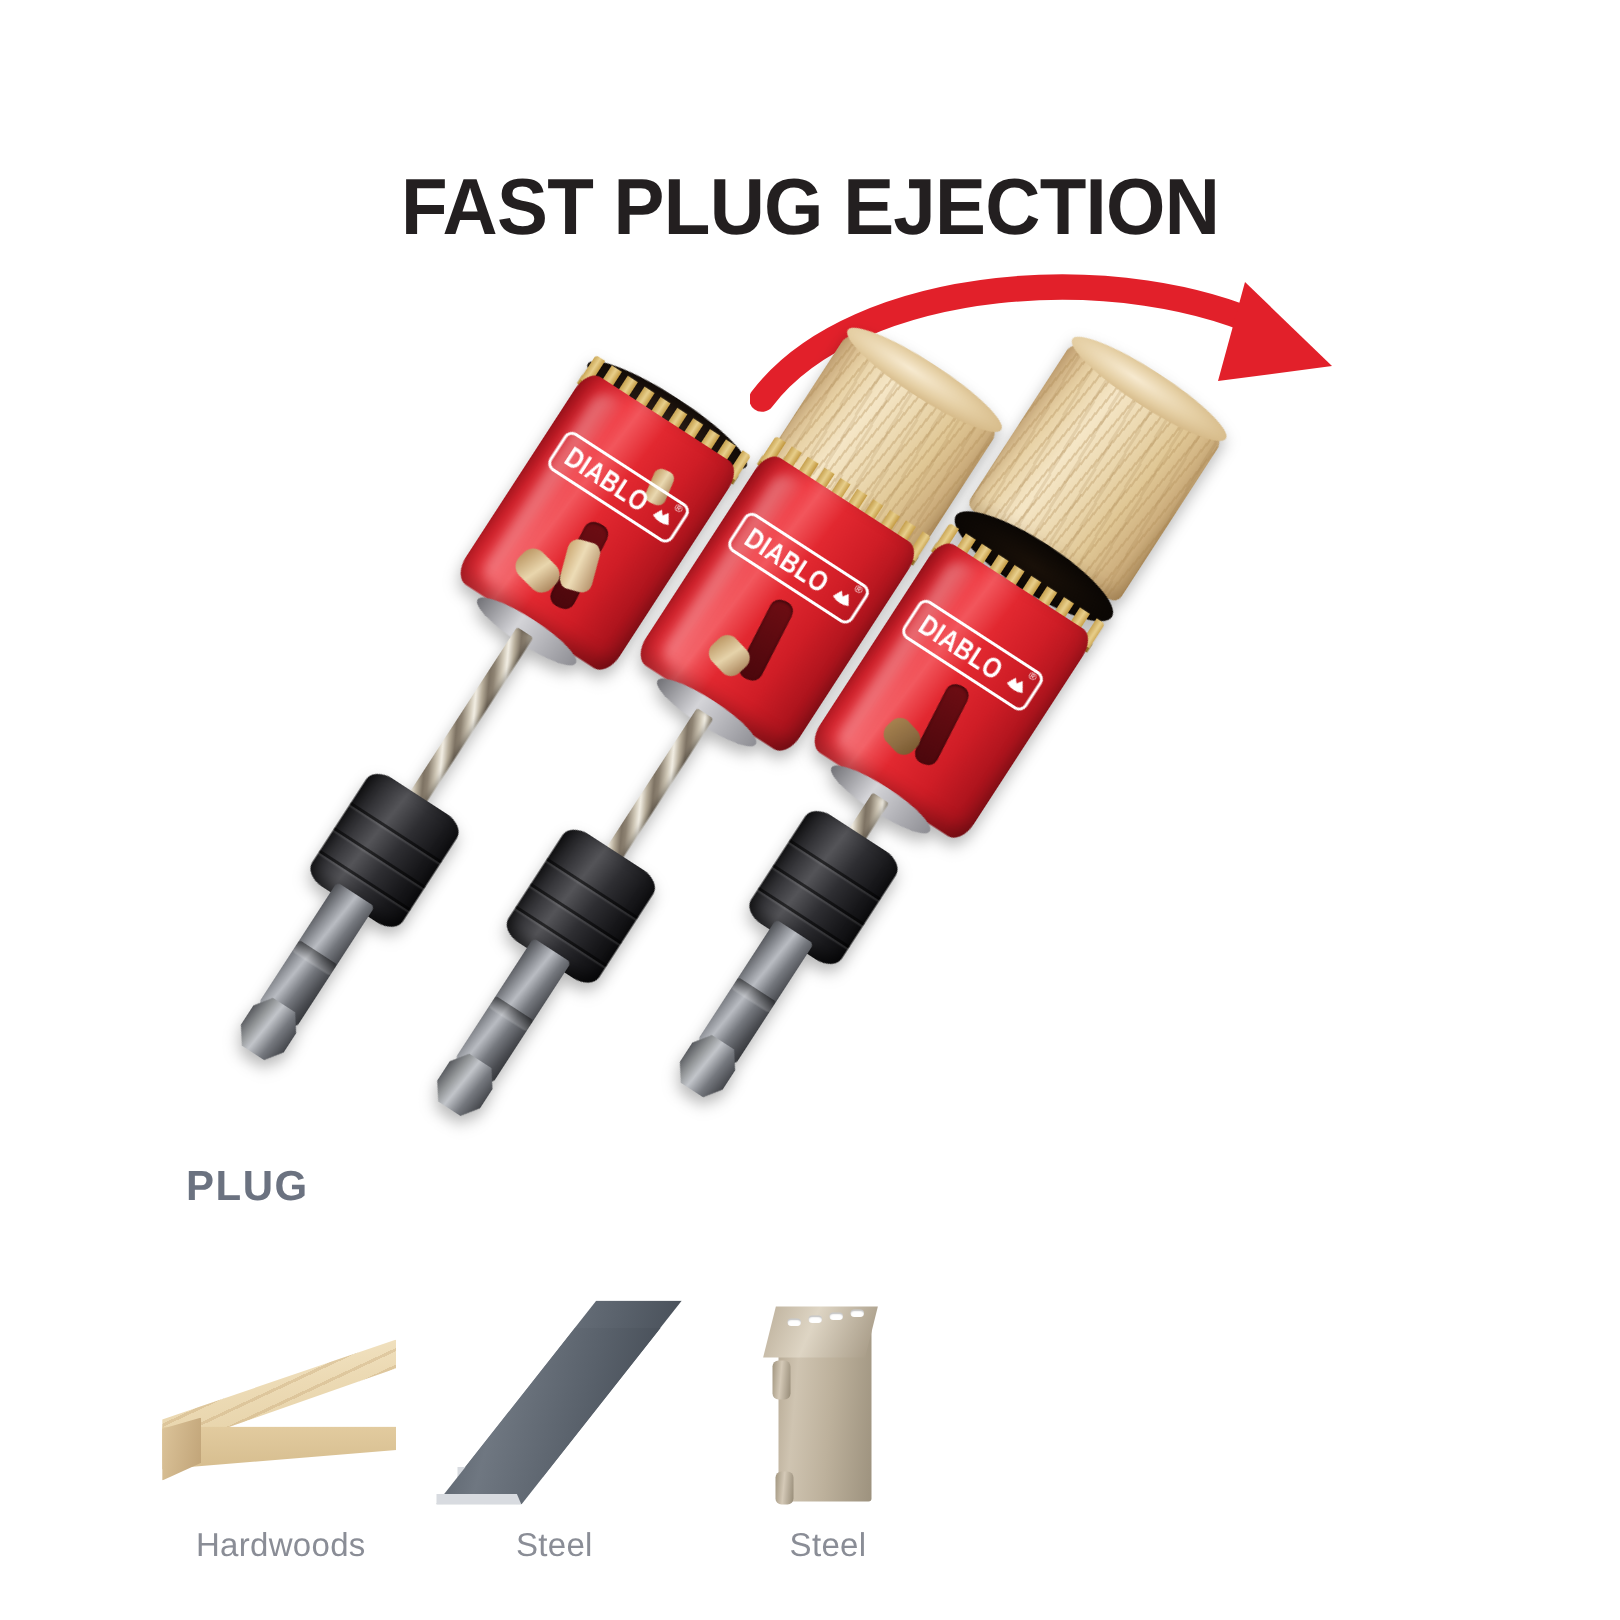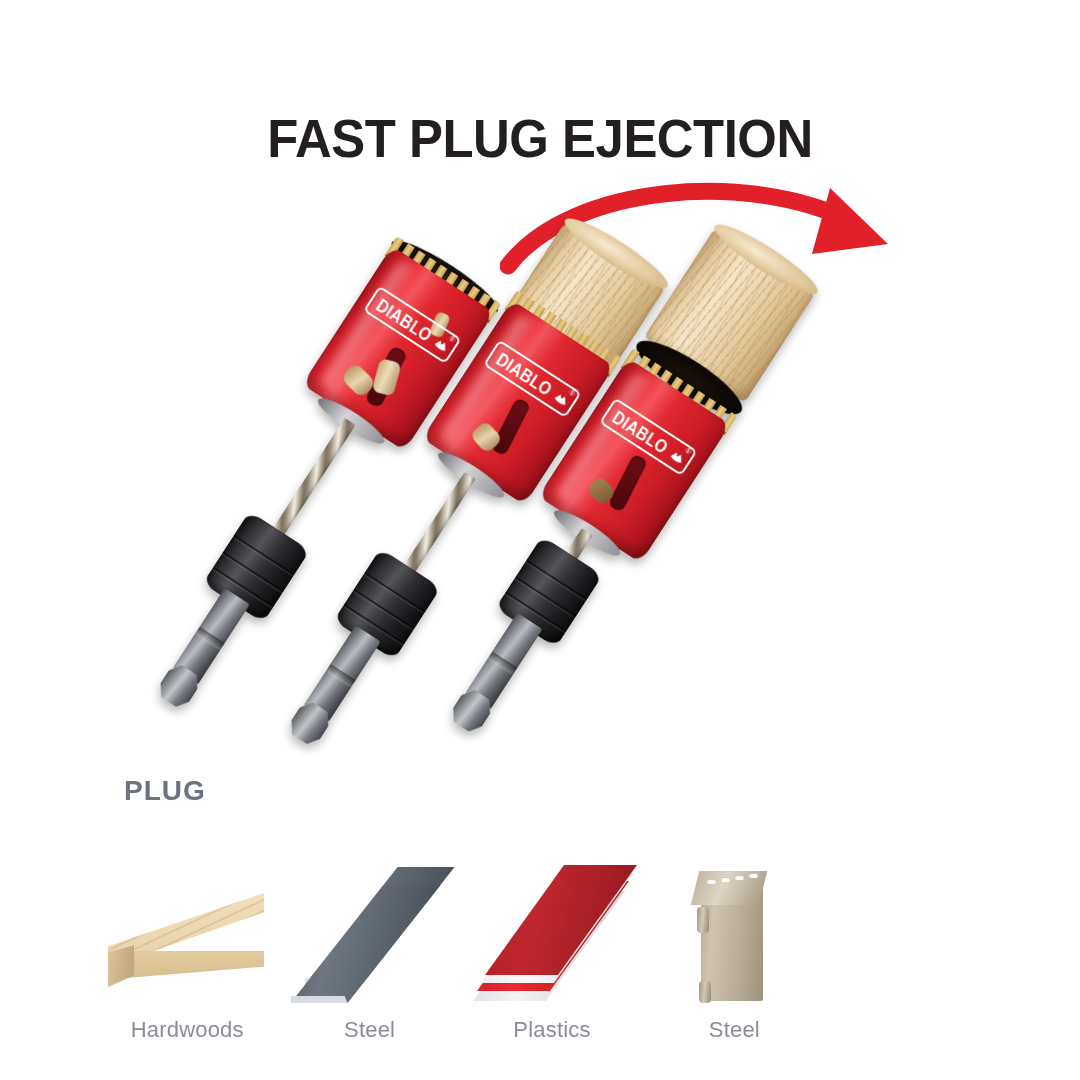--- a/index.html
+++ b/index.html
@@ -527,29 +527,20 @@
           <div class="steel-edge"></div>
         </div>
         <div class="steel-sheet" style="left:6px; top:22px;">
           <div class="steel-face"></div>
           <div class="steel-edge"></div>
         </div>
       </div>
       <div class="mat-label">Steel</div>
     </div>
 
-    <div class="mat">
-      <div class="mat-art">
-        <div class="plas-layer" style="left:6px; top:28px; background:linear-gradient(105deg,#d9dade,#f2f3f5 40%,#c9cbd0);"></div>
-        <div class="plas-layer" style="left:10px; top:18px; background:linear-gradient(105deg,#c41c22,#ea2a30 35%,#a8161c);"></div>
-        <div class="plas-layer" style="left:14px; top:10px; background:linear-gradient(105deg,#e3e4e8,#fafafc 40%,#d2d4d9);"></div>
-        <div class="plas-layer" style="left:18px; top:2px; background:linear-gradient(105deg,#a91f24,#c0282e 35%,#8e171c);"></div>
-      </div>
-      <div class="mat-label">Plastics</div>
-    </div>
 
     <div class="mat">
       <div class="mat-art">
         <div class="siding-panel"></div>
         <div class="siding-flange"></div>
         <div class="siding-hole" style="left:58px; top:16px;"></div>
         <div class="siding-hole" style="left:72px; top:14px;"></div>
         <div class="siding-hole" style="left:86px; top:12px;"></div>
         <div class="siding-hole" style="left:100px; top:10px;"></div>
         <div class="siding-lip" style="left:48px; top:44px; width:12px; height:26px;"></div>

